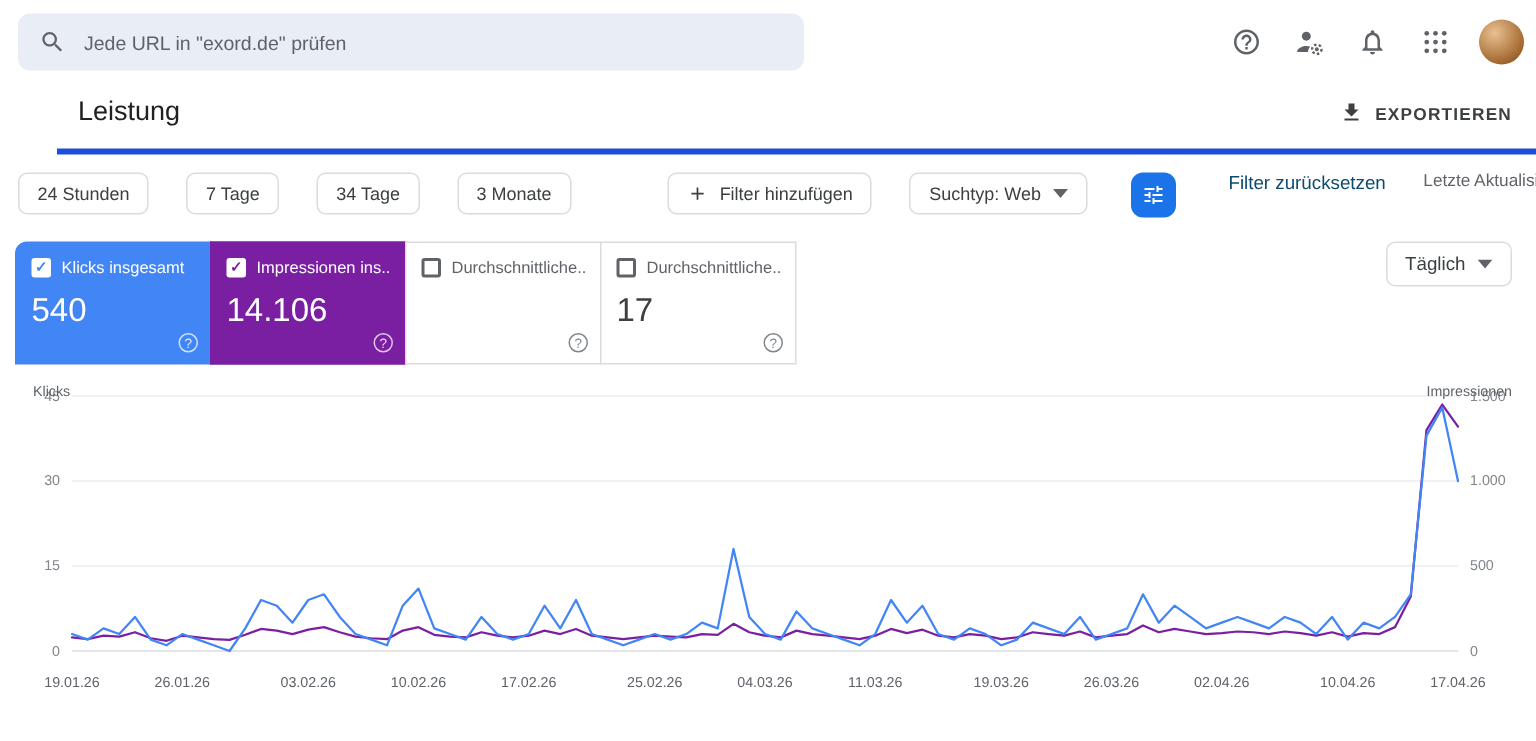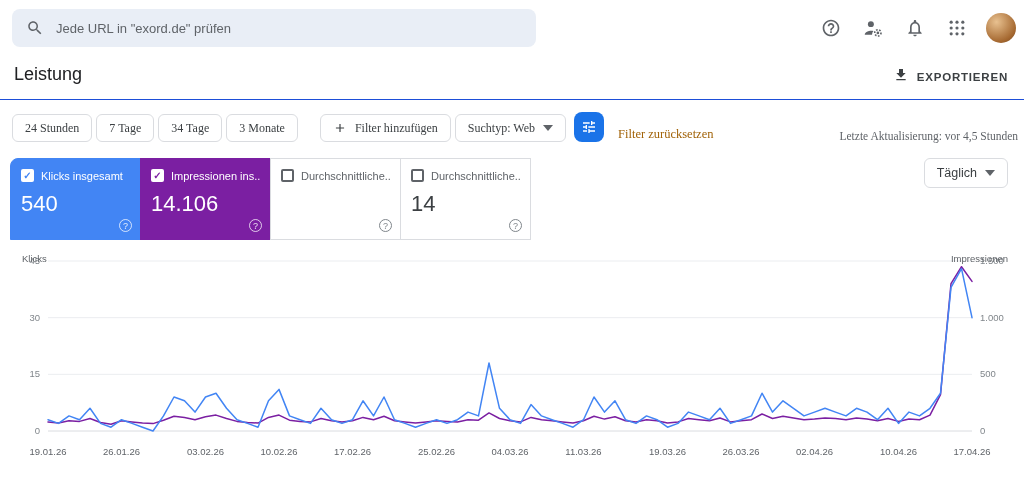--- a/index.html
+++ b/index.html
@@ -11,35 +11,35 @@
   .searchbox { display:flex; align-items:center; gap:12px; width:524px; height:38px;
                background:#e9eef6; border-radius:8px; padding:0 14px; cursor:text; }
   .search-text { font-size:13px; color:#5f6368; }
   .topbar-right { margin-left:auto; display:flex; align-items:center; gap:8px; }
   .iconbtn { width:34px; height:34px; display:flex; align-items:center; justify-content:center;
              background:none; border:none; cursor:pointer; border-radius:50%; }
   .avatar { width:30px; height:30px; border-radius:50%; flex:none; margin-left:4px; cursor:pointer;
             background:radial-gradient(circle at 35% 30%, #e8c190, #a4672f 70%, #6d4420); }
 
   
-  .page-header { display:flex; align-items:center; padding:8px 16px 14px 14px; border-bottom:1px solid #1d4ed8; }
+  .page-header { display:flex; align-items:center; padding:8px 16px 14px 14px; border-bottom:4px solid #1d4ed8;margin-left:38px; }
   h1 { font-size:18px; font-weight:400; color:#202124; }
   .export-btn { margin-left:auto; display:flex; align-items:flex-end; gap:8px; background:none; border:none;
                 cursor:pointer; font-family:inherit; font-size:11.5px; font-weight:700; letter-spacing:.8px; color:#3c4043; }
 
   
-  .filter-bar { display:flex; align-items:flex-end; gap:4px; padding:12px 6px 12px 12px;font-family:Liberation Serif, serif; }
+  .filter-bar { display:flex; align-items:flex-start; gap:25px; padding:12px 6px 12px 12px; }
   .chip { display:flex; align-items:center; gap:8px; height:28px; padding:0 12px; border:1px solid #dadce0;
           border-radius:6px; background:#fff; font-family:inherit; font-size:12px; color:#3c4043;
           cursor:pointer; white-space:nowrap; }
   .chip.selected { background:#cde0fb; border-color:#b7d2f4; color:#174ea6; }
   .group-gap { width:14px; flex:none; }
   .tune-btn { width:30px; height:30px; border:none; border-radius:8px; background:#1a73e8;
               display:flex; align-items:center; justify-content:center; cursor:pointer; margin-left:4px; flex:none; }
-  .reset-link { font-size:12.5px; color:#a16207; cursor:pointer; margin-left:10px; text-decoration:none; white-space:nowrap; }
+  .reset-link { font-size:12.5px; color:#0c4a6e; cursor:pointer; margin-left:10px; text-decoration:none; white-space:nowrap; }
   .last-update { margin-left:auto; font-size:11.5px; color:#5f6368; white-space:nowrap; }
 
   
   .cards-row { display:flex; align-items:flex-start; padding:4px 10px 0 10px; }
   .card { position:relative; width:131px; height:82px; padding:10px; cursor:pointer;
           background:#fff; border:1px solid #dadce0; margin-left:-1px; }
   .card:first-child { margin-left:0; border-top-left-radius:8px; }
   .card.blue   { background:#4285f4; border-color:#4285f4; color:#fff; }
   .card.purple { background:#7b1fa2; border-color:#7b1fa2; color:#fff; }
   .card-top { display:flex; align-items:center; gap:7px; }
@@ -205,21 +205,21 @@
       <span class="cb unchecked"></span>
       <span class="card-label">Durchschnittliche...</span>
     </div>
     <span class="qmark gray">?</span>
   </div>
   <div class="card white">
     <div class="card-top">
       <span class="cb unchecked"></span>
       <span class="card-label">Durchschnittliche...</span>
     </div>
-    <div class="card-value">14</div>
+    <div class="card-value">17</div>
     <span class="qmark gray">?</span>
   </div>
   <button class="granularity">
     <span>Täglich</span>
     <span style="display:flex;">
         <svg width="10" height="6" viewBox="0 0 10 6">
           <polygon points="0,0 10,0 5,6" fill="#5f6368"></polygon>
         </svg>
       </span>
   </button>

